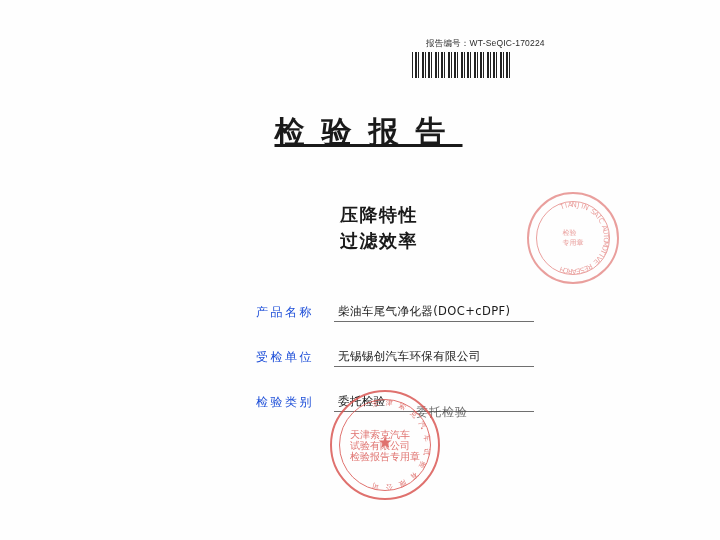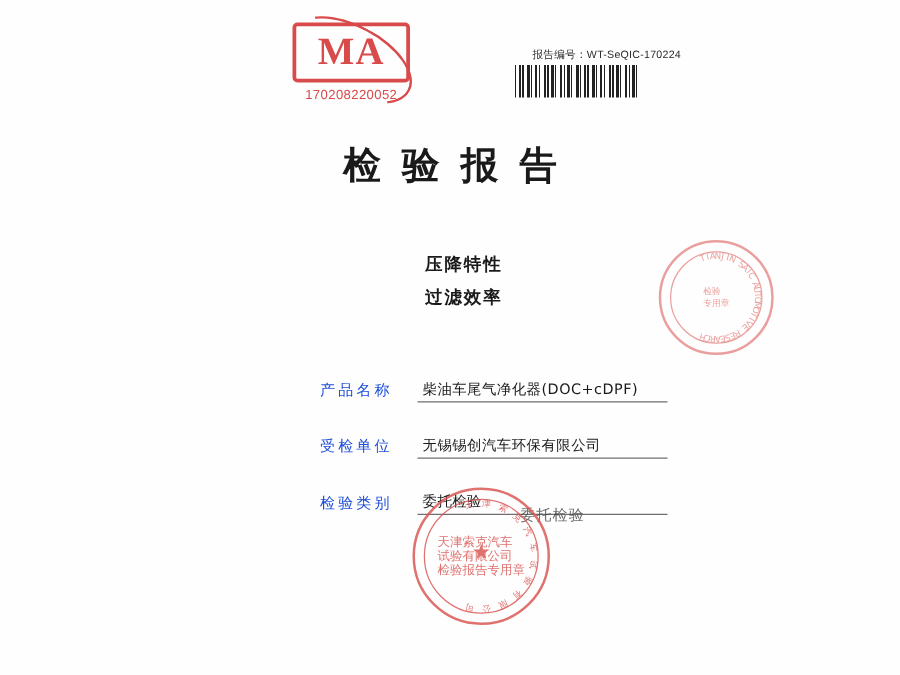--- a/index.html
+++ b/index.html
@@ -90,27 +90,28 @@
     position: absolute;
     left: 0; top: 112px;
     width: 720px;
     text-align: center;
     font-size: 30px;
     font-weight: bold;
     color: #1a1a1a;
     letter-spacing: 17px;
     text-indent: 17px;
     font-family: "DejaVu Serif", serif;
+    text-decoration: underline;
   }
 
   
   .subject {
     position: absolute;
     left: 340px;
-    font-size: 14px;
+    font-size: 18px;
     color: #1a1a1a;
     font-weight: 600;
     letter-spacing: 1.5px;
     font-family: "DejaVu Sans", sans-serif;
   }
   .subject-1 { top: 203px; }
   .subject-2 { top: 229px; }
 
   
   .fields {
@@ -234,26 +235,20 @@
     font-family: "DejaVu Sans", sans-serif;
     letter-spacing: 1px;
     opacity: 0.75;
   }
 </style>
 </head>
 <body>
 
 <div id="page">
 
-  <div class="ma-seal">
-    <div class="ma-box"></div>
-    <div class="ma-arc"></div>
-    <div class="ma-text">MA</div>
-    <div class="ma-number">170208220052</div>
-  </div>
 
   <div class="report-no">报告编号：WT-SeQIC-170224</div>
   <div class="barcode"></div>
 
   <div class="doc-title">检验报告</div>
 
   <div class="subject subject-1">压降特性</div>
   <div class="subject subject-2">过滤效率</div>
 
   <div class="fields">

